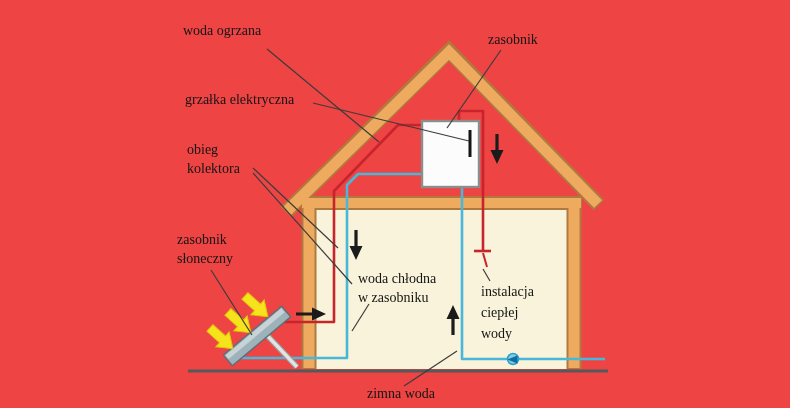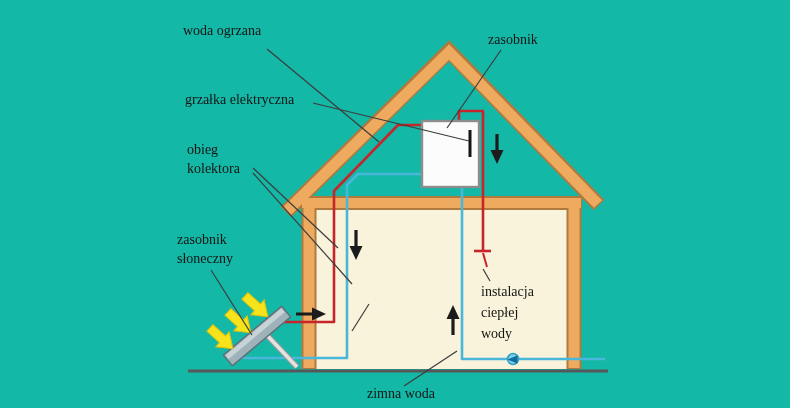--- a/index.html
+++ b/index.html
@@ -1,16 +1,16 @@
 <!DOCTYPE html>
 <html><head>
 <meta charset="utf-8">
 <style>
   html,body{margin:0;padding:0;background:#ffffff;}
-  #stage{position:relative;width:790px;height:408px;background:#14b8a6;overflow:hidden;
+  #stage{position:relative;width:790px;height:408px;background:#ef4444;overflow:hidden;
          font-family:"Liberation Serif","DejaVu Serif",serif;}
   #stage svg{position:absolute;left:0;top:0;}
   .lbl{position:absolute;color:#141414;font-size:14px;line-height:19px;white-space:nowrap;}
   .lbl.wide{line-height:21px;}
 </style>
 </head>
 <body>
 
 <div id="stage">
 
@@ -110,20 +110,22 @@
   <div class="lbl" style="left:185px;top:90px">
     <div>grzałka elektryczna</div>
   </div>
 
   <div class="lbl" style="left:177px;top:230px">
     <div>zasobnik</div>
     <div>słoneczny</div>
   </div>
 
   <div class="lbl" style="left:358px;top:269px">
+    <div>woda chłodna</div>
+    <div>w zasobniku</div>
   </div>
 
   <div class="lbl wide" style="left:481px;top:281px">
     <div>instalacja</div>
     <div>ciepłej</div>
     <div>wody</div>
   </div>
 
   <div class="lbl" style="left:367px;top:384px">
     <div>zimna woda</div>

